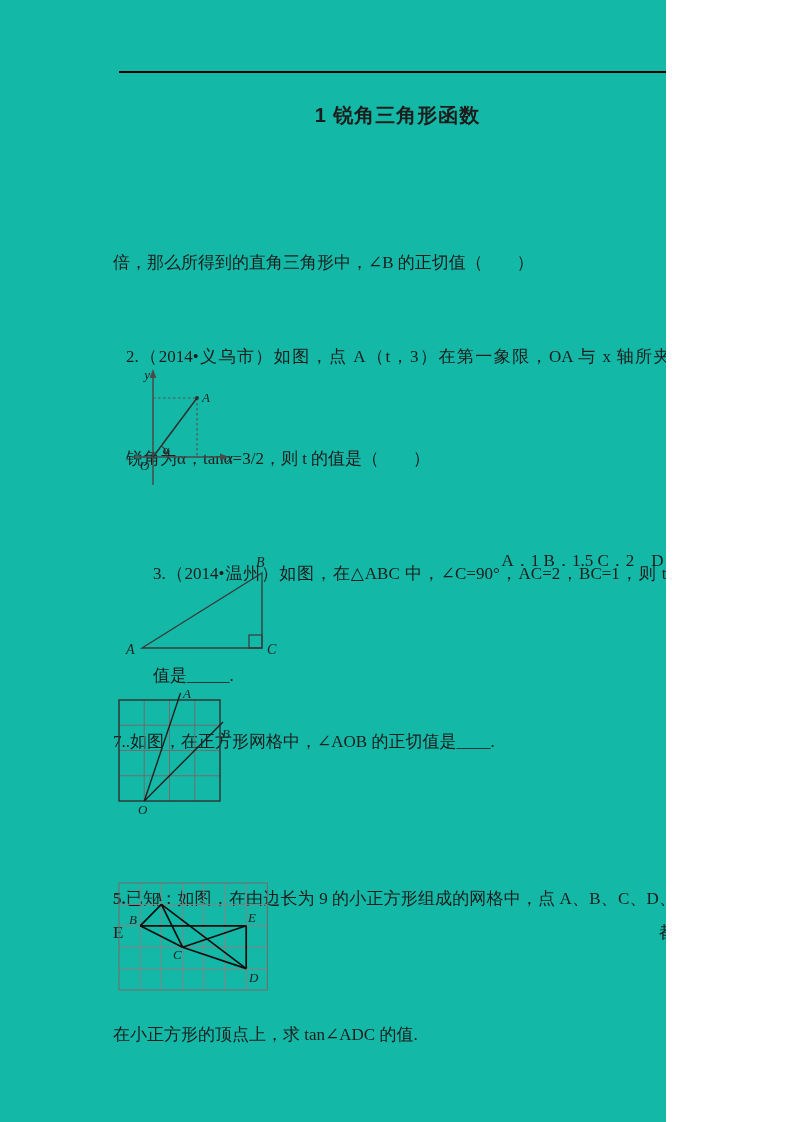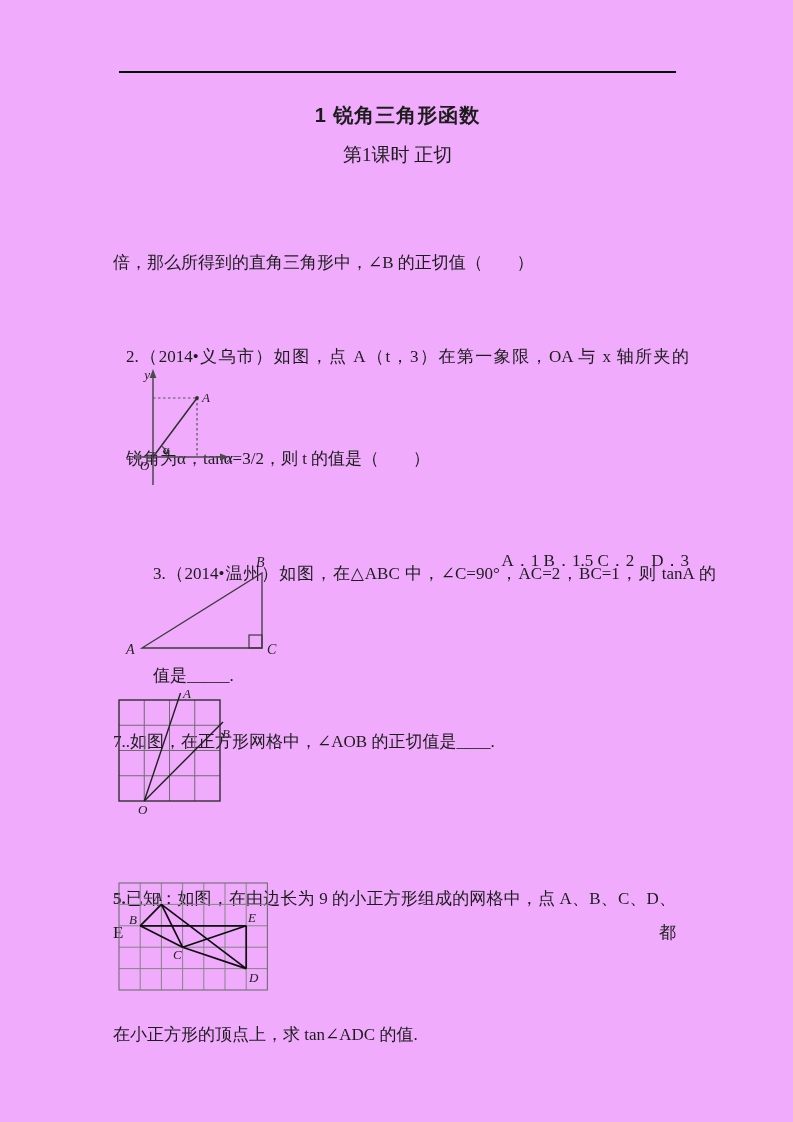--- a/index.html
+++ b/index.html
@@ -1,19 +1,19 @@
 <!DOCTYPE html>
 <html><head>
 <meta charset="utf-8">
 <style>
   html,body { margin:0; padding:0; background:#ffffff; }
   .page {
     position: relative;
-    width: 793px; height: 1122px;
-    background: #f0abfc;
+    width: 666px; height: 1122px;
+    background: #14b8a6;
     color: #1c1c1c;
     font-family: "Liberation Serif", "DejaVu Serif", serif;
     overflow: hidden;
   }
   .rule {
     position: absolute; left: 119px; top: 71px; width: 557px;
     border-top: 2px solid #000;
   }
   .title {
     position: absolute; left: 119px; top: 102px; width: 557px;
@@ -48,21 +48,20 @@
   }
 </style>
 </head>
 <body>
 
 <div class="page">
 
   <div class="rule"></div>
 
   <div class="title">1 锐角三角形函数</div>
-  <div class="subtitle">第1课时 正切</div>
 
   <div class="problem" id="p1">
     <div class="line">倍，那么所得到的直角三角形中，∠B 的正切值（　　）</div>
   </div>
 
   <div class="problem" id="p2">
     <div class="line fill">2.（2014•义乌市）如图，点 A（t，3）在第一象限，OA 与 x 轴所夹的</div>
     <div class="line">锐角为α，tanα=3/2，则 t 的值是（　　）</div>
     <div class="line opt2">A．1 B．1.5 C．2　D．3</div>
   </div>

